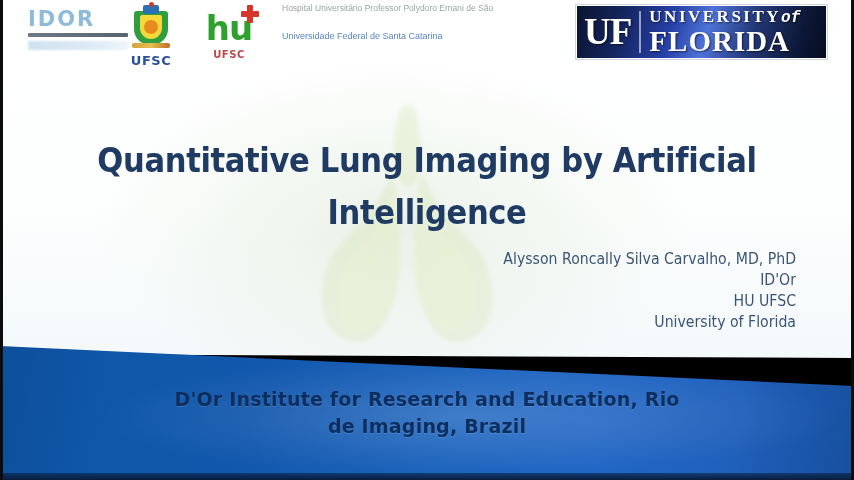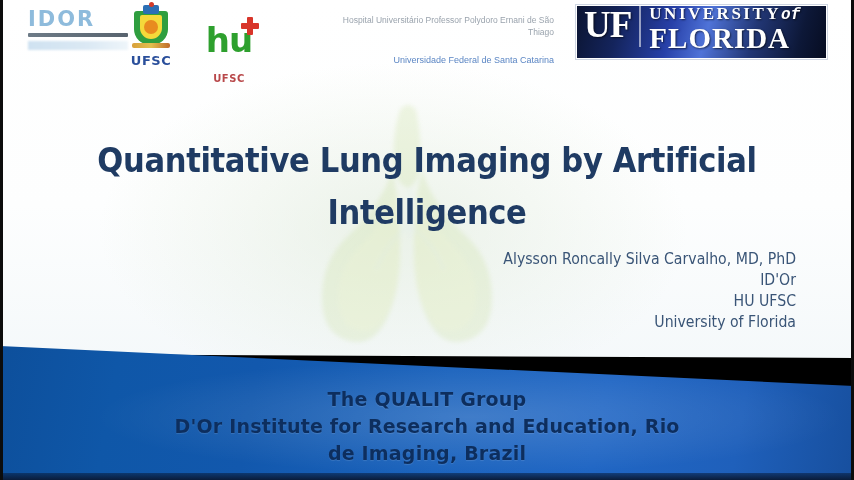--- a/index.html
+++ b/index.html
@@ -138,21 +138,21 @@
   
   .logo-hu {
     position: absolute;
     left: 196px; top: 8px;
     width: 66px; height: 66px;
     text-align: center;
   }
   .hu-mark {
     position: relative;
     width: 64px; height: 42px;
-    margin: 12px auto;
+    margin: 0 auto;
   }
   .hu-text {
     font-family: "DejaVu Sans", sans-serif;
     font-size: 34px;
     font-weight: bold;
     color: #2ea02e;
     line-height: 40px;
     letter-spacing: -1px;
   }
   .hu-cross {
@@ -174,23 +174,22 @@
     font-weight: bold;
     color: #b8484a;
     letter-spacing: 0.5px;
     margin-top: -1px;
     filter: blur(0.3px);
   }
 
   
   .hospital-text {
     position: absolute;
-    left: 282px; top: 14px;
+    left: 282px; top: 2px;
     width: 272px;
-    text-align: right;
   }
   .hosp-line1 {
     font-size: 8.5px;
     color: #9aa3ad;
     line-height: 12px;
     filter: blur(0.55px);
   }
   .hosp-line2 {
     font-size: 9px;
     color: #5b86c4;
@@ -201,21 +200,21 @@
 
   
   .logo-uf {
     position: absolute;
     left: 575px; top: 4px;
     width: 253px; height: 56px;
     background: linear-gradient(105deg, #0b1430 0%, #14245c 18%, #2740a8 38%, #4f73d8 52%, #223776 70%, #0d1838 88%, #060c20 100%);
     border: 1px solid #cfd6e2;
     box-shadow: 0 0 0 1px #ffffff inset;
     display: flex;
-    align-items: flex-start;
+    align-items: center;
     padding-left: 8px;
     box-sizing: border-box;
   }
   .uf-mono {
     font-family: "Liberation Serif", serif;
     font-size: 37px;
     font-weight: bold;
     color: #ffffff;
     letter-spacing: -1px;
     line-height: 40px;
@@ -391,21 +390,20 @@
     <div class="logo-hu">
       <div class="hu-mark">
         <div class="hu-text">hu</div>
         <div class="hu-cross"></div>
       </div>
       <div class="hu-sub">UFSC</div>
     </div>
 
     <div class="hospital-text">
       <div class="hosp-line1">Hospital Universitário Professor Polydoro Ernani de São</div>
-      <div class="hosp-line1">Thiago</div>
       <div class="hosp-line2">Universidade Federal de Santa Catarina</div>
     </div>
 
     <div class="logo-uf">
       <div class="uf-mono">UF</div>
       <div class="uf-divider"></div>
       <div class="uf-stack">
         <div class="uf-univ">
           <span>UNIVERSITY</span><span class="uf-of">of</span>
         </div>
@@ -424,21 +422,20 @@
     <div class="ln">ID'Or</div>
     <div class="ln">HU UFSC</div>
     <div class="ln">University of Florida</div>
   </div>
 
   <div class="black-wedge"></div>
   <div class="blue-band"></div>
   <div class="blue-sheen"></div>
 
   <div class="footer-text">
-    <div class="ln">The QUALIT Group</div>
     <div class="ln">D'Or Institute for Research and Education, Rio</div>
     <div class="ln">de Imaging, Brazil</div>
   </div>
 
   <div class="bottom-strip"></div>
   <div class="edge-left"></div>
   <div class="edge-right"></div>
 </div>
 
 </body></html>

